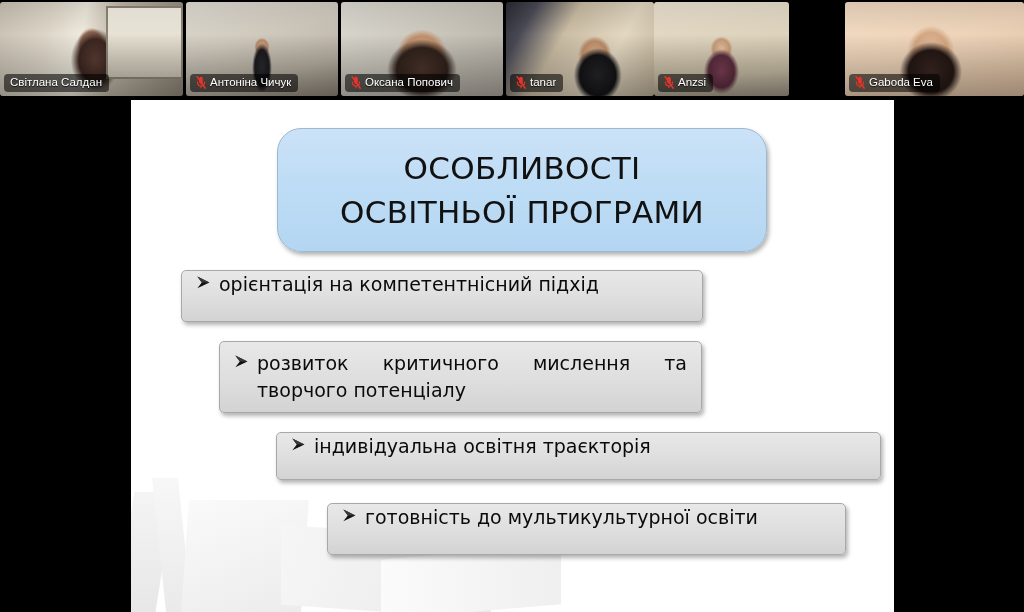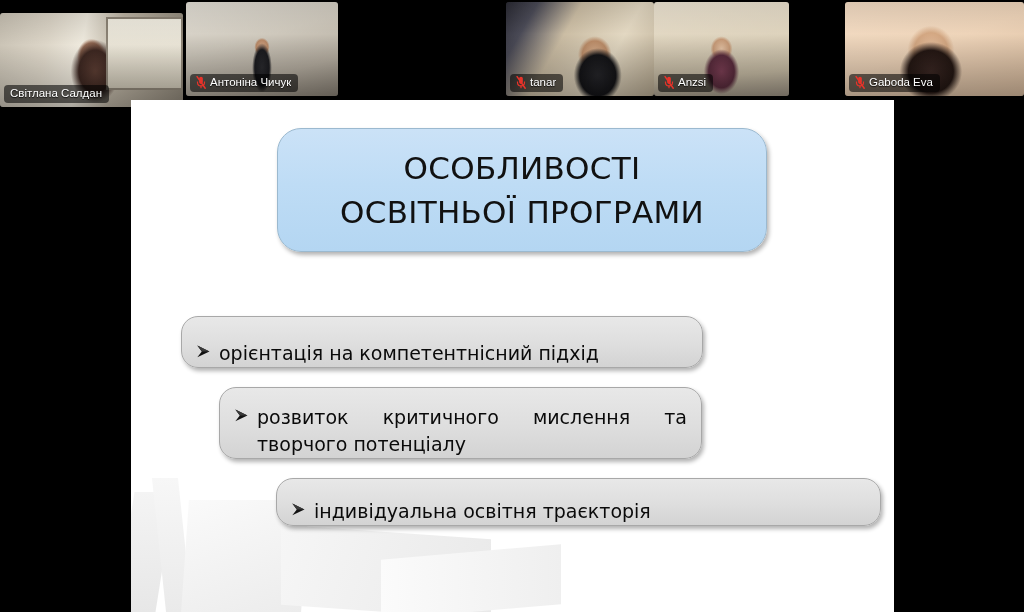--- a/index.html
+++ b/index.html
@@ -201,25 +201,24 @@
     line-height: 1.42;
     letter-spacing: 0.3px;
     white-space: pre-line;
   }
 
   
   .bullet-box {
     position: absolute;
     background: linear-gradient(180deg, #e8e8e8 0%, #dedede 55%, #d3d3d3 100%);
     border: 1px solid #a8a8a8;
-    border-radius: 17px;
+    border-radius: 5px;
     box-shadow: 2px 3px 4px rgba(0,0,0,0.30);
     display: flex;
-    align-items: flex-end;
-    margin-top: 46px;
+    align-items: flex-start;
   }
 
   .bullet-inner {
     display: flex;
     align-items: flex-start;
     gap: 7px;
     padding: 0 14px 0 13px;
     width: 100%;
   }
 
@@ -247,38 +246,51 @@
   #b2 { left: 88px;  top: 241px; width: 483px; height: 72px; }
   #b3 { left: 145px; top: 332px; width: 605px; height: 48px; }
   #b4 { left: 196px; top: 403px; width: 519px; height: 52px; }
 </style>
 </head>
 <body>
 
 <div id="app">
 
   <div id="filmstrip">
-      <div class="tile" style="left: 0px; width: 183px; margin-top: 11px;">
+      <div class="tile" style="left: 0px; width: 183px;">
         <div class="tile-video v1"></div>
         <div class="tile-vignette"></div>
         <div class="name-badge">
           <span class="nm">Світлана Салдан</span>
         </div>
       </div>
       <div class="tile" style="left: 186px; width: 152px;">
         <div class="tile-video v2"></div>
         <div class="tile-vignette"></div>
         <div class="name-badge">
           <svg class="mic-muted-icon" viewBox="0 0 10 13">
             <path d="M5 0.7 c-1.05 0 -1.85 0.8 -1.85 1.8 v3.6 c0 1 0.8 1.8 1.85 1.8 s1.85 -0.8 1.85 -1.8 V2.5 c0 -1 -0.8 -1.8 -1.85 -1.8 z" fill="#e8332a"></path>
             <path d="M1.5 5.6 v0.8 c0 1.9 1.55 3.4 3.5 3.4 s3.5 -1.5 3.5 -3.4 v-0.8" stroke="#e8332a" stroke-width="1.2" fill="none"></path>
             <rect x="4.4" y="9.6" width="1.2" height="2.6" fill="#e8332a"></rect>
             <path d="M1.1 0.6 L9.2 12.2" stroke="#e8332a" stroke-width="1.5" stroke-linecap="round"></path>
           </svg>
           <span class="nm">Антоніна Чичук</span>
+        </div>
+      </div>
+      <div class="tile" style="left: 341px; width: 162px;">
+        <div class="tile-video v3"></div>
+        <div class="tile-vignette"></div>
+        <div class="name-badge">
+          <svg class="mic-muted-icon" viewBox="0 0 10 13">
+            <path d="M5 0.7 c-1.05 0 -1.85 0.8 -1.85 1.8 v3.6 c0 1 0.8 1.8 1.85 1.8 s1.85 -0.8 1.85 -1.8 V2.5 c0 -1 -0.8 -1.8 -1.85 -1.8 z" fill="#e8332a"></path>
+            <path d="M1.5 5.6 v0.8 c0 1.9 1.55 3.4 3.5 3.4 s3.5 -1.5 3.5 -3.4 v-0.8" stroke="#e8332a" stroke-width="1.2" fill="none"></path>
+            <rect x="4.4" y="9.6" width="1.2" height="2.6" fill="#e8332a"></rect>
+            <path d="M1.1 0.6 L9.2 12.2" stroke="#e8332a" stroke-width="1.5" stroke-linecap="round"></path>
+          </svg>
+          <span class="nm">Оксана Попович</span>
         </div>
       </div>
       <div class="tile" style="left: 506px; width: 148px; padding-left: 12px;">
         <div class="tile-video v4"></div>
         <div class="tile-vignette"></div>
         <div class="name-badge">
           <svg class="mic-muted-icon" viewBox="0 0 10 13">
             <path d="M5 0.7 c-1.05 0 -1.85 0.8 -1.85 1.8 v3.6 c0 1 0.8 1.8 1.85 1.8 s1.85 -0.8 1.85 -1.8 V2.5 c0 -1 -0.8 -1.8 -1.85 -1.8 z" fill="#e8332a"></path>
             <path d="M1.5 5.6 v0.8 c0 1.9 1.55 3.4 3.5 3.4 s3.5 -1.5 3.5 -3.4 v-0.8" stroke="#e8332a" stroke-width="1.2" fill="none"></path>
             <rect x="4.4" y="9.6" width="1.2" height="2.6" fill="#e8332a"></rect>
@@ -351,15 +363,24 @@
     <div class="bullet-box" id="b3">
       <div class="bullet-inner">
         <svg class="arrow-icon" viewBox="0 0 16 16">
           <path d="M2.2 2.4 L13.6 7.9 L2.2 13.4 L6.4 7.9 Z" fill="#111111"></path>
           <path d="M2.2 2.4 L13.6 7.9 L6.4 7.9 Z" fill="#3a3a3a"></path>
         </svg>
         <div class="bullet-text">індивідуальна освітня траєкторія</div>
       </div>
     </div>
 
+    <div class="bullet-box" id="b4">
+      <div class="bullet-inner">
+        <svg class="arrow-icon" viewBox="0 0 16 16">
+          <path d="M2.2 2.4 L13.6 7.9 L2.2 13.4 L6.4 7.9 Z" fill="#111111"></path>
+          <path d="M2.2 2.4 L13.6 7.9 L6.4 7.9 Z" fill="#3a3a3a"></path>
+        </svg>
+        <div class="bullet-text">готовність до мультикультурної освіти</div>
+      </div>
+    </div>
 
   </div>
 </div>
 
 </body></html>

